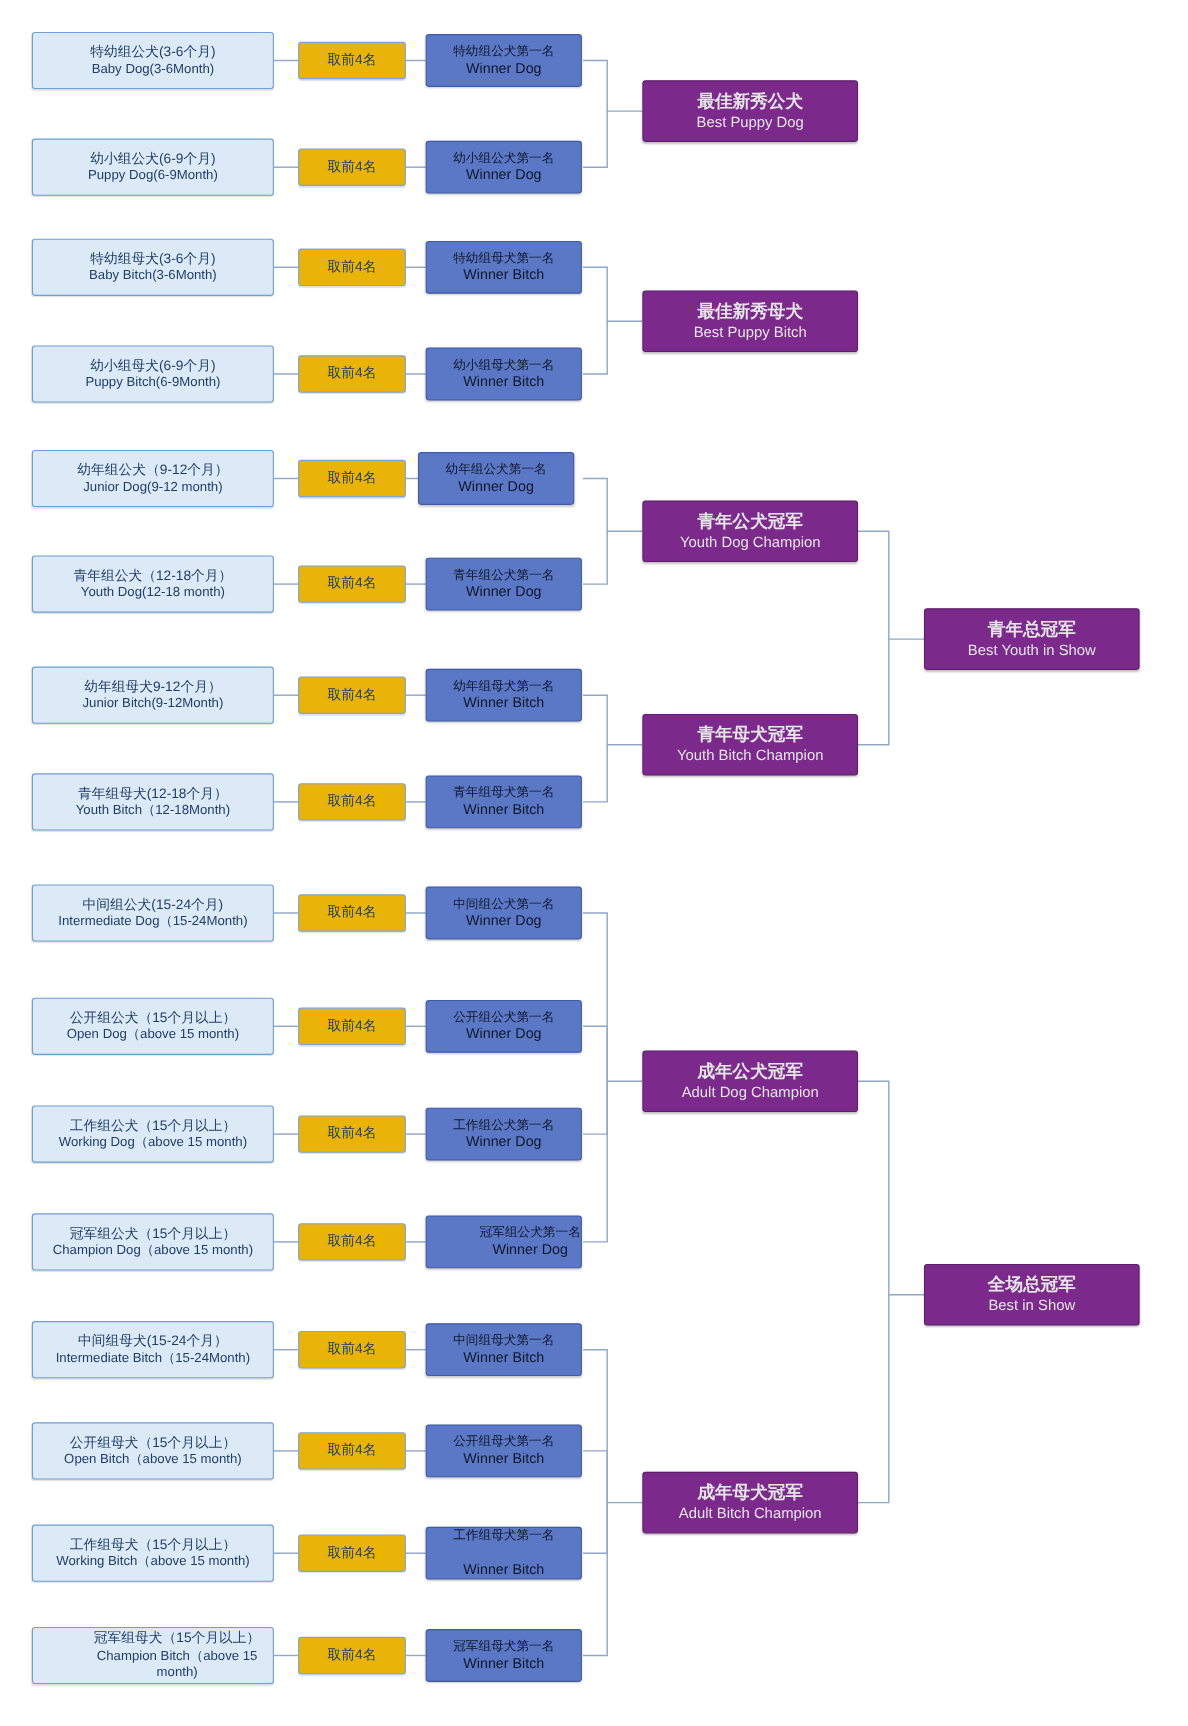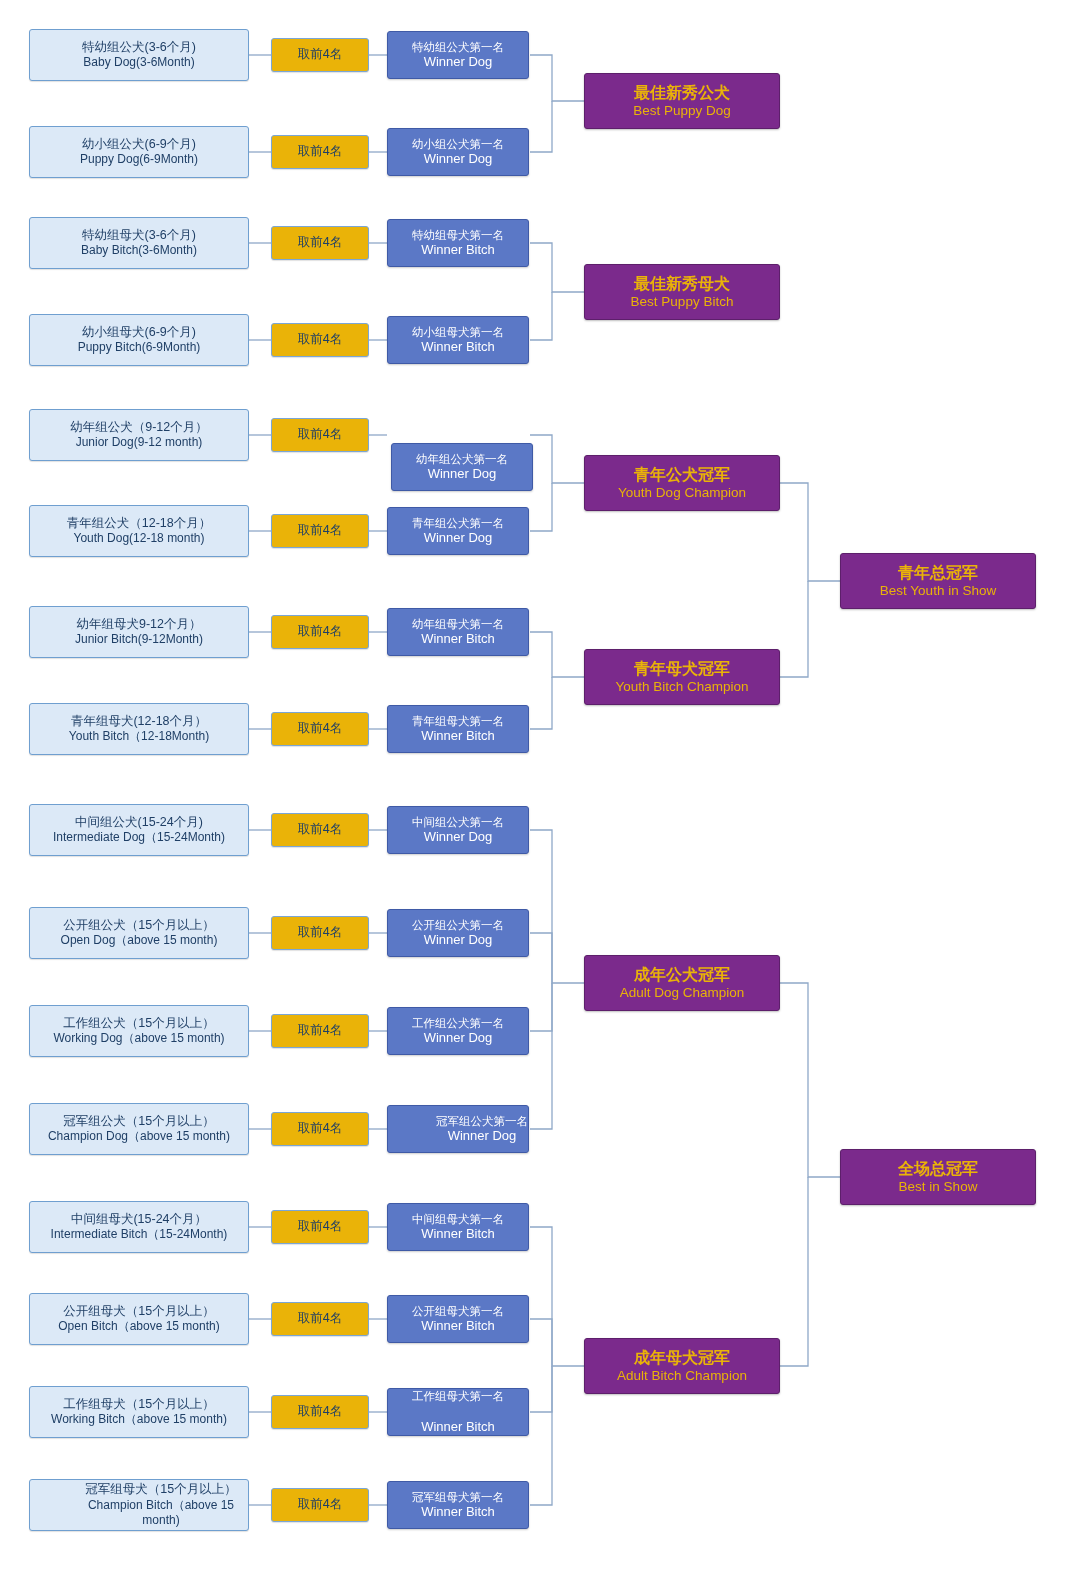--- a/index.html
+++ b/index.html
@@ -60,33 +60,33 @@
     font-size: 12.5px;
     box-shadow: 0 1px 1px rgba(0,0,0,0.12);
   }
 
   
   .win {
     width: 142px;
     height: 48px;
     background: #5b78c6;
     border: 1px solid #3f5aa6;
-    color: #ffffff;
+    color: #0f172a;
     box-shadow: 0 1px 2px rgba(0,0,0,0.2);
   }
   .win .cn { font-size: 11.5px; }
   .win .en { font-size: 13px; }
 
   
   .champ {
     width: 196px;
     height: 56px;
     background: #7b2a8c;
     border: 1px solid #5d1f6b;
-    color: #eab308;
+    color: #e5e5e5;
     box-shadow: 0 1px 2px rgba(0,0,0,0.25);
   }
   .champ .cn { font-size: 16px; font-weight: bold; }
   .champ .en { font-size: 13.5px; }
 </style>
 </head>
 <body>
 
 <div id="stage">
 
@@ -247,21 +247,21 @@
       <span class="en">Winner Dog</span>
     </div>
   <div class="node win" style="left:387px; top:219px;">
       <span class="cn">特幼组母犬第一名</span>
       <span class="en">Winner Bitch</span>
     </div>
   <div class="node win" style="left:387px; top:316px;">
       <span class="cn">幼小组母犬第一名</span>
       <span class="en">Winner Bitch</span>
     </div>
-  <div class="node win" style="left:391px; top:411px;margin-top:32px;">
+  <div class="node win" style="left:380px; top:411px;">
       <span class="cn">幼年组公犬第一名</span>
       <span class="en">Winner Dog</span>
     </div>
   <div class="node win" style="left:387px; top:507px;">
       <span class="cn">青年组公犬第一名</span>
       <span class="en">Winner Dog</span>
     </div>
   <div class="node win" style="left:387px; top:608px;">
       <span class="cn">幼年组母犬第一名</span>
       <span class="en">Winner Bitch</span>

